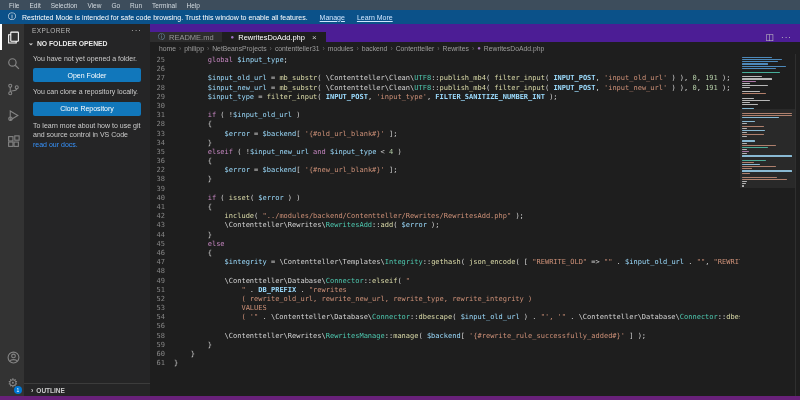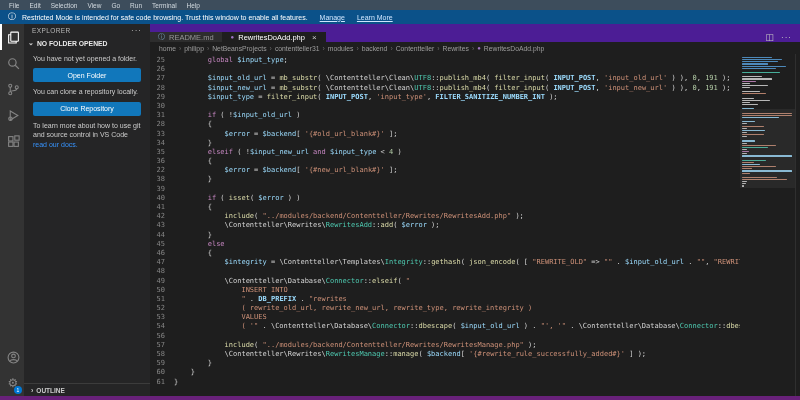--- a/index.html
+++ b/index.html
@@ -227,27 +227,25 @@
             <div class="code-line"><span class="gutter">40</span><span class="code-text"><span class="tk-pln">        </span><span class="tk-kw">if</span><span class="tk-pln"> ( </span><span class="tk-fn">isset</span><span class="tk-pln">( </span><span class="tk-var">$error</span><span class="tk-pln"> ) )</span></span></div>
             <div class="code-line"><span class="gutter">41</span><span class="code-text"><span class="tk-pln">        {</span></span></div>
             <div class="code-line"><span class="gutter">42</span><span class="code-text"><span class="tk-pln">            </span><span class="tk-fn">include</span><span class="tk-pln">( </span><span class="tk-str">"../modules/backend/Contentteller/Rewrites/RewritesAdd.php"</span><span class="tk-pln"> );</span></span></div>
             <div class="code-line"><span class="gutter">43</span><span class="code-text"><span class="tk-pln">            \Contentteller\Rewrites\</span><span class="tk-cls">RewritesAdd</span><span class="tk-pln">::</span><span class="tk-fn">add</span><span class="tk-pln">( </span><span class="tk-var">$error</span><span class="tk-pln"> );</span></span></div>
             <div class="code-line"><span class="gutter">44</span><span class="code-text"><span class="tk-pln">        }</span></span></div>
             <div class="code-line"><span class="gutter">45</span><span class="code-text"><span class="tk-pln">        </span><span class="tk-kw">else</span></span></div>
             <div class="code-line"><span class="gutter">46</span><span class="code-text"><span class="tk-pln">        {</span></span></div>
             <div class="code-line"><span class="gutter">47</span><span class="code-text"><span class="tk-pln">            </span><span class="tk-var">$integrity</span><span class="tk-pln"> = \Contentteller\Templates\</span><span class="tk-cls">Integrity</span><span class="tk-pln">::</span><span class="tk-fn">gethash</span><span class="tk-pln">( </span><span class="tk-fn">json_encode</span><span class="tk-pln">( [ </span><span class="tk-str">"REWRITE_OLD"</span><span class="tk-pln"> =&gt; </span><span class="tk-str">""</span><span class="tk-pln"> . </span><span class="tk-var">$input_old_url</span><span class="tk-pln"> . </span><span class="tk-str">""</span><span class="tk-pln">, </span><span class="tk-str">"REWRITE</span></span></div>
             <div class="code-line"><span class="gutter">48</span><span class="code-text"></span></div>
             <div class="code-line"><span class="gutter">49</span><span class="code-text"><span class="tk-pln">            \Contentteller\Database\</span><span class="tk-cls">Connector</span><span class="tk-pln">::</span><span class="tk-fn">elseif</span><span class="tk-pln">( </span><span class="tk-str">"</span></span></div>
-            <div class="code-line"><span class="gutter">50</span><span class="code-text"><span class="tk-pln">                </span><span class="tk-str">INSERT INTO</span></span></div>
             <div class="code-line"><span class="gutter">51</span><span class="code-text"><span class="tk-pln">                </span><span class="tk-str">"</span><span class="tk-pln"> . </span><span class="tk-cst">DB_PREFIX</span><span class="tk-pln"> . </span><span class="tk-str">"rewrites</span></span></div>
             <div class="code-line"><span class="gutter">52</span><span class="code-text"><span class="tk-pln">                </span><span class="tk-str">( rewrite_old_url, rewrite_new_url, rewrite_type, rewrite_integrity )</span></span></div>
             <div class="code-line"><span class="gutter">53</span><span class="code-text"><span class="tk-pln">                </span><span class="tk-str">VALUES</span></span></div>
             <div class="code-line"><span class="gutter">54</span><span class="code-text"><span class="tk-pln">                </span><span class="tk-str">( '"</span><span class="tk-pln"> . \Contentteller\Database\</span><span class="tk-cls">Connector</span><span class="tk-pln">::</span><span class="tk-fn">dbescape</span><span class="tk-pln">( </span><span class="tk-var">$input_old_url</span><span class="tk-pln"> ) . </span><span class="tk-str">"', '"</span><span class="tk-pln"> . \Contentteller\Database\</span><span class="tk-cls">Connector</span><span class="tk-pln">::</span><span class="tk-fn">dbesc</span></span></div>
             <div class="code-line"><span class="gutter">56</span><span class="code-text"></span></div>
-            <div class="code-line"><span class="gutter">57</span><span class="code-text"><span class="tk-pln">            </span><span class="tk-fn">include</span><span class="tk-pln">( </span><span class="tk-str">"../modules/backend/Contentteller/Rewrites/RewritesManage.php"</span><span class="tk-pln"> );</span></span></div>
             <div class="code-line"><span class="gutter">58</span><span class="code-text"><span class="tk-pln">            \Contentteller\Rewrites\</span><span class="tk-cls">RewritesManage</span><span class="tk-pln">::</span><span class="tk-fn">manage</span><span class="tk-pln">( </span><span class="tk-var">$backend</span><span class="tk-pln">[ </span><span class="tk-str">'{#rewrite_rule_successfully_added#}'</span><span class="tk-pln"> ] );</span></span></div>
             <div class="code-line"><span class="gutter">59</span><span class="code-text"><span class="tk-pln">        }</span></span></div>
             <div class="code-line"><span class="gutter">60</span><span class="code-text"><span class="tk-pln">    }</span></span></div>
             <div class="code-line"><span class="gutter">61</span><span class="code-text"><span class="tk-pln">}</span></span></div>
           </div>
         <div class="minimap" id="minimap">
             <div class="mm-row" style="background: rgb(86, 156, 214); width: 30px; opacity: 0.85;"></div>
             <div class="mm-row" style="background: rgb(86, 156, 214); width: 40px; opacity: 0.85;"></div>
             <div class="mm-row" style="background: rgb(86, 156, 214); width: 36px; opacity: 0.85;"></div>
             <div class="mm-row" style="background: rgb(86, 156, 214); width: 26px; opacity: 0.85;"></div>

